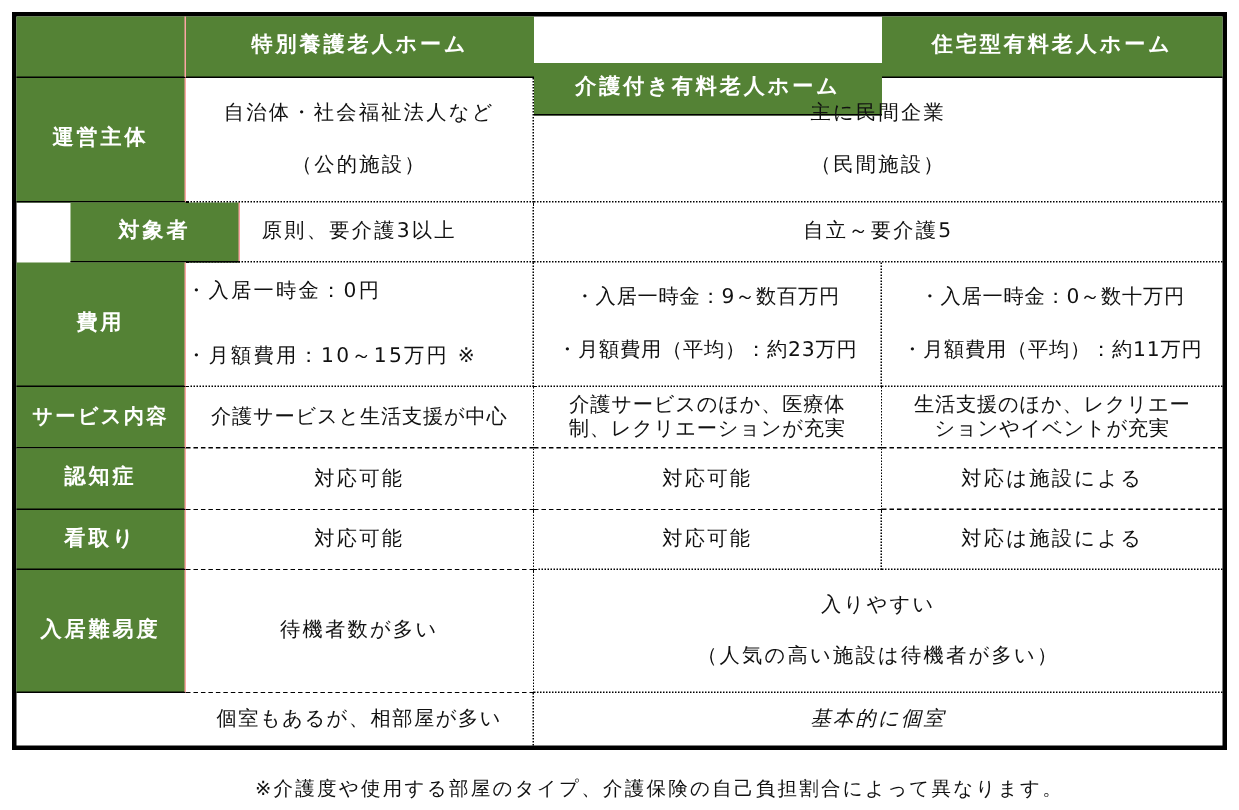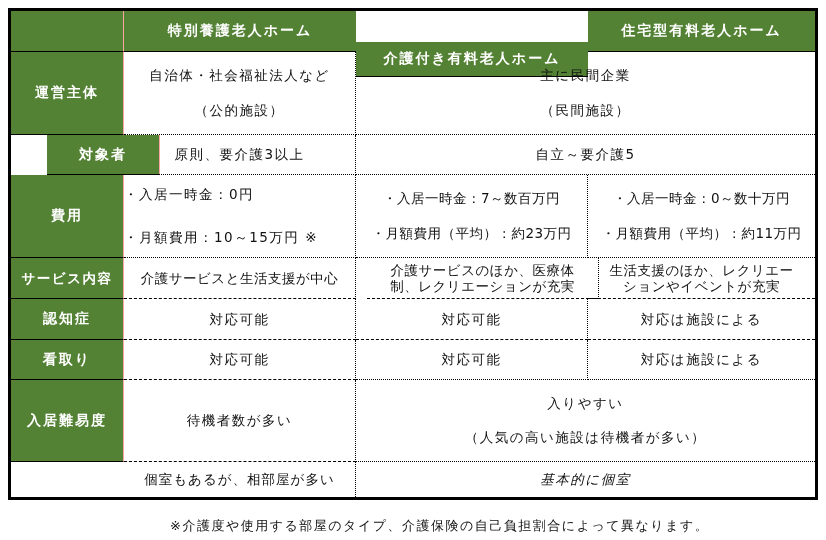--- a/index.html
+++ b/index.html
@@ -49,30 +49,30 @@
   </div>
 
   <div class="cell dot-b dot-r" style="left:113px; top:124px; width:232px; height:40px;">原則、要介護3以上</div>
   <div class="cell dot-b" style="left:345px; top:124px; width:459px; height:40px;">自立～要介護5</div>
 
   <div class="cell dot-b dot-r left spread" style="left:113px; top:164px; width:232px; height:83px;">
     <span>・入居一時金：0円</span>
     <span>・月額費用：10～15万円 ※</span>
   </div>
   <div class="cell dot-b dot-r spread" style="left:345px; top:164px; width:232px; height:83px; letter-spacing:0.5px;">
-    <span>・入居一時金：7～数百万円</span>
+    <span>・入居一時金：9～数百万円</span>
     <span>・月額費用（平均）：約23万円</span>
   </div>
   <div class="cell dot-b spread" style="left:577px; top:164px; width:227px; height:83px; letter-spacing:0.5px;">
     <span>・入居一時金：0～数十万円</span>
     <span>・月額費用（平均）：約11万円</span>
   </div>
 
   <div class="cell dash-b dot-r" style="left:113px; top:247px; width:232px; height:41px; letter-spacing:0.5px;">介護サービスと生活支援が中心</div>
-  <div class="cell dash-b dot-r" style="left:356px; top:247px; width:232px; height:41px; letter-spacing:0.5px; line-height:1.2;">
+  <div class="cell dash-b dot-r" style="left:345px; top:247px; width:232px; height:41px; letter-spacing:0.5px; line-height:1.2;">
     <span>介護サービスのほか、医療体</span>
     <span>制、レクリエーションが充実</span>
   </div>
   <div class="cell dash-b" style="left:577px; top:247px; width:227px; height:41px; letter-spacing:0.5px; line-height:1.2;">
     <span>生活支援のほか、レクリエー</span>
     <span>ションやイベントが充実</span>
   </div>
 
   <div class="cell dash-b dot-r" style="left:113px; top:288px; width:232px; height:41px;">対応可能</div>
   <div class="cell dash-b dot-r" style="left:345px; top:288px; width:232px; height:41px;">対応可能</div>

